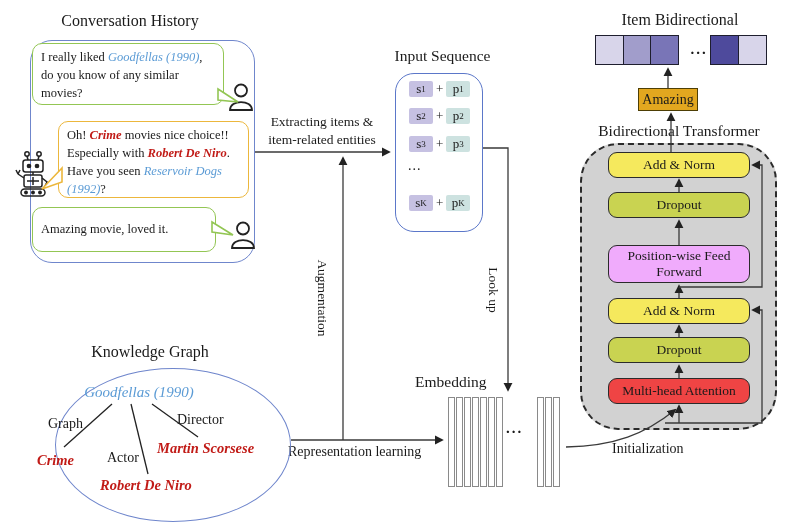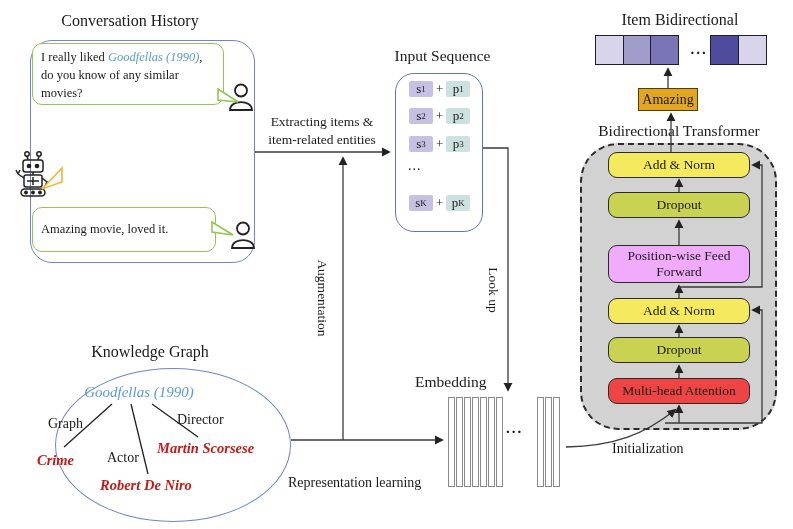--- a/index.html
+++ b/index.html
@@ -38,20 +38,21 @@
 
   <div class="abs title ctr" style="left:40px;top:12px;width:180px;">Conversation History</div>
   <div class="abs round-box" style="left:30px;top:40px;width:225px;height:223px;"></div>
 
   <div class="abs bubble" style="left:32px;top:43px;width:192px;height:62px;"><span><span>I really liked </span><span class="movie">Goodfellas (1990)</span><span>, do you know of any similar movies?</span></span></div>
   <svg class="abs" style="left:226px;top:83px;" width="30" height="28" viewBox="0 0 30 28">
     <circle cx="15" cy="7.5" r="6" fill="none" stroke="#222" stroke-width="1.8"></circle>
     <path d="M4 27 C4 16.5, 26 16.5, 26 27 Z" fill="none" stroke="#222" stroke-width="1.8"></path>
   </svg>
 
+  <div class="abs bubble agent" style="left:58px;top:121px;width:191px;height:77px;"><span><span>Oh! </span><span class="entity">Crime</span><span> movies nice choice!! Especially with </span><span class="entity">Robert De Niro</span><span>. Have you seen </span><span class="movie">Reservoir Dogs (1992)</span><span>?</span></span></div>
   <svg class="abs" style="left:13px;top:150px;" width="40" height="47" viewBox="0 0 40 47">
     <g fill="none" stroke="#222" stroke-width="1.5">
       <circle cx="14" cy="4" r="2.2"></circle>
         <circle cx="26" cy="4" r="2.2"></circle>
       <line x1="14" y1="6" x2="15" y2="10"></line>
         <line x1="26" y1="6" x2="25" y2="10"></line>
       <rect x="10" y="10" width="20" height="12" rx="2.5"></rect>
       <circle cx="16" cy="16" r="1.6" fill="#222"></circle>
         <circle cx="24" cy="16" r="1.6" fill="#222"></circle>
       <line x1="20" y1="22" x2="20" y2="25"></line>
@@ -122,21 +123,21 @@
         <sub>K</sub>
       </span>
   </div>
 
   <div class="abs ctr" style="left:256px;top:113px;width:132px;font-size:13.5px;line-height:1.33;">
     <div>Extracting items &amp;</div>
     <div>item-related entities</div>
   </div>
   <div class="abs vlabel" style="left:272px;top:290px;width:100px;">Augmentation</div>
   <div class="abs vlabel" style="left:443px;top:282px;width:100px;">Look up</div>
-  <div class="abs" style="left:288px;top:444px;font-size:14px;margin-top:31px;">Representation learning</div>
+  <div class="abs" style="left:288px;top:444px;font-size:14px;">Representation learning</div>
   <div class="abs" style="left:612px;top:441px;font-size:14px;">Initialization</div>
 
   <div class="abs" style="left:394px;top:373px;font-size:15.5px;margin-left:21px;">Embedding</div>
   <div class="abs bars" style="left:448px;top:397px;">
       <div class="bar"></div>
       <div class="bar"></div>
       <div class="bar"></div>
       <div class="bar"></div>
       <div class="bar"></div>
       <div class="bar"></div>

